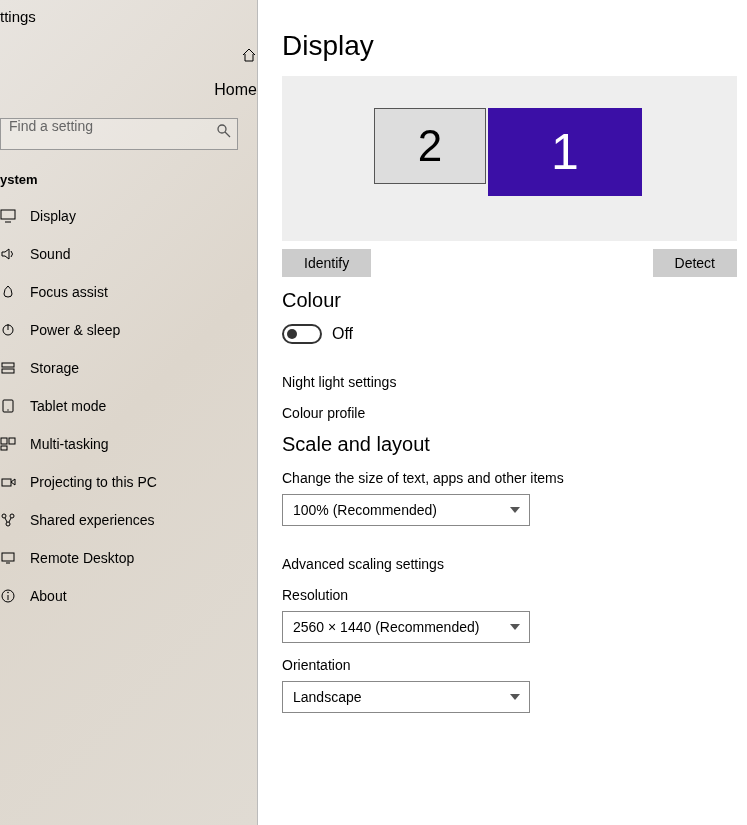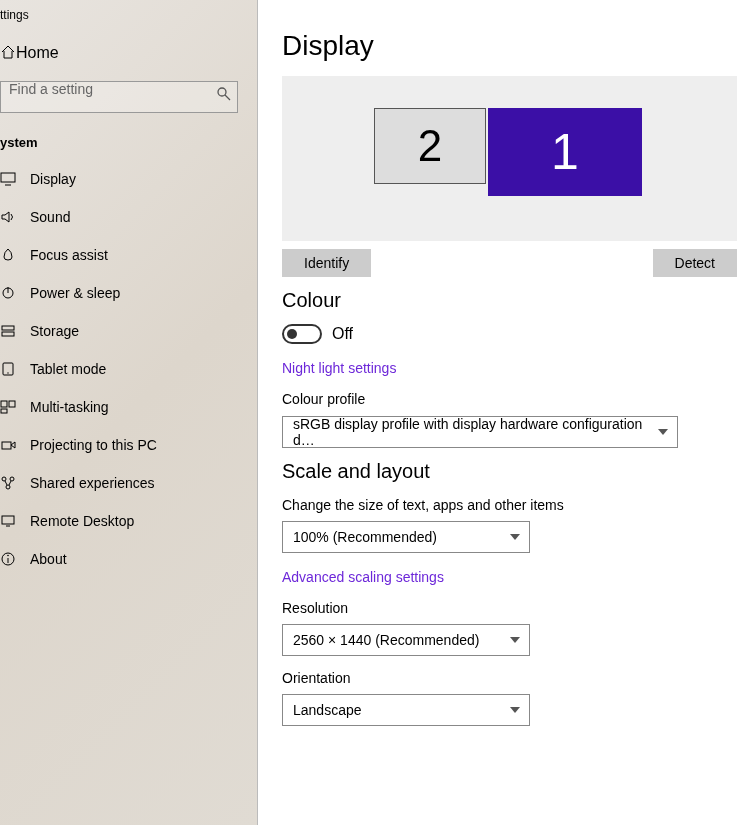--- a/index.html
+++ b/index.html
@@ -1,40 +1,40 @@
 <!DOCTYPE html>
 <html><head>
 <meta charset="utf-8">
 <style>
 * { box-sizing: border-box; margin: 0; padding: 0; font-family: "Segoe UI", Arial, sans-serif; }
 body { width: 747px; height: 825px; overflow: hidden; display: flex; background: #fff; }
 .sidebar { width: 258px; height: 100%; background: linear-gradient(135deg, #e8e4df 0%, #ddd6cc 50%, #e0dbd3 100%); border-right: 1px solid #bbb; padding-top: 0; }
-.window-title { font-size: 12px; padding: 8px 0 8px 0; color: #000; }
-.home-row { display: flex; align-items: flex-start; gap: 0; padding: 14px 0 14px 0; cursor: pointer; }
+.window-title { font-size: 15px; padding: 8px 0 8px 0; color: #000; }
+.home-row { display: flex; align-items: flex-end; gap: 18px; padding: 14px 0 14px 0; cursor: pointer; flex-direction: column; }
 .icon { width: 16px; height: 16px; display: inline-flex; align-items: center; justify-content: center; flex-shrink: 0; }
 .search-wrap { position: relative; width: 238px; margin: 4px 0 16px 0; }
 .search-input { width: 100%; height: 32px; border: 1px solid #999; background: rgba(255,255,255,0.25); padding: 0 32px 16px 8px; font-size: 14px; color: #333; }
 .search-input::placeholder { color: #666; }
 .search-icon-btn { position: absolute; right: 6px; top: 6px; }
 .section-header { font-weight: 600; font-size: 13px; padding: 6px 0 10px 0; }
 .nav-item { display: flex; align-items: center; gap: 14px; padding: 11px 0; font-size: 14px; color: #000; cursor: pointer; }
 .main { flex: 1; padding: 30px 0 0 24px; overflow-y: auto; }
 .page-title { font-size: 28px; font-weight: 400; margin-bottom: 14px; }
 .display-arrange { background: #eee; width: 455px; height: 165px; position: relative; display: flex; align-items: center; justify-content: center; }
 .monitor { display: flex; align-items: center; justify-content: center; font-size: 44px; font-weight: 300; color: #000; border: 1px solid #555; cursor: move; }
 .monitor-2 { width: 112px; height: 76px; background: #ddd; position: absolute; left: 92px; top: 32px; }
 .monitor-1 { width: 154px; height: 88px; background: #3b0fa6; color: #fff; border: none; position: absolute; left: 206px; top: 32px; font-size: 50px; }
 .btn-row { width: 455px; display: flex; justify-content: space-between; gap: 10px; margin-top: 8px; }
 .btn { background: #ccc; border: none; padding: 6px 22px; font-size: 14px; cursor: pointer; }
 .subheading { font-size: 20px; font-weight: 400; margin-top: 12px; margin-bottom: 12px; }
 .field-label { font-size: 14px; margin-top: 14px; margin-bottom: 8px; }
 .toggle-row { display: flex; align-items: center; gap: 10px; }
 .toggle { width: 40px; height: 20px; border: 2px solid #333; border-radius: 10px; position: relative; background: #fff; cursor: pointer; }
 .toggle::after { content: ""; width: 10px; height: 10px; background: #333; border-radius: 50%; position: absolute; left: 3px; top: 3px; }
-.link { color: #6d28d9; font-size: 14px; margin-top: 16px; display: inline-block; cursor: pointer; }
+.link { color: #000000; font-size: 14px; margin-top: 30px; display: inline-block; cursor: pointer; }
 .select { border: 1px solid #888; height: 32px; font-size: 14px; padding: 0 30px 0 10px; background: #fff; appearance: none; position: relative; cursor: pointer; display: flex; align-items: center; }
 .select-wrap { position: relative; display: inline-block; }
 .select-wrap::after { content: ""; position: absolute; right: 10px; top: 13px; border-left: 5px solid transparent; border-right: 5px solid transparent; border-top: 6px solid #555; pointer-events: none; }
 .select-wide { width: 396px; }
 .select-med { width: 248px; }
 svg { width: 16px; height: 16px; }
 </style>
 </head>
 <body>
 
@@ -177,21 +177,20 @@
     <button class="btn">Detect</button>
   </div>
 
   <div class="subheading">Colour</div>
   <div class="toggle-row">
     <div class="toggle"></div>
     <span>Off</span>
   </div>
   <a class="link">Night light settings</a>
   <div class="field-label">Colour profile</div>
-  <div class="select-wrap"><div class="select select-wide">sRGB display profile with display hardware configuration d…</div></div>
 
   <div class="subheading">Scale and layout</div>
   <div class="field-label">Change the size of text, apps and other items</div>
   <div class="select-wrap"><div class="select select-med">100% (Recommended)</div></div>
   <br><a class="link">Advanced scaling settings</a>
   <div class="field-label">Resolution</div>
   <div class="select-wrap"><div class="select select-med">2560 × 1440 (Recommended)</div></div>
   <div class="field-label">Orientation</div>
   <div class="select-wrap"><div class="select select-med">Landscape</div></div>
 </div>

